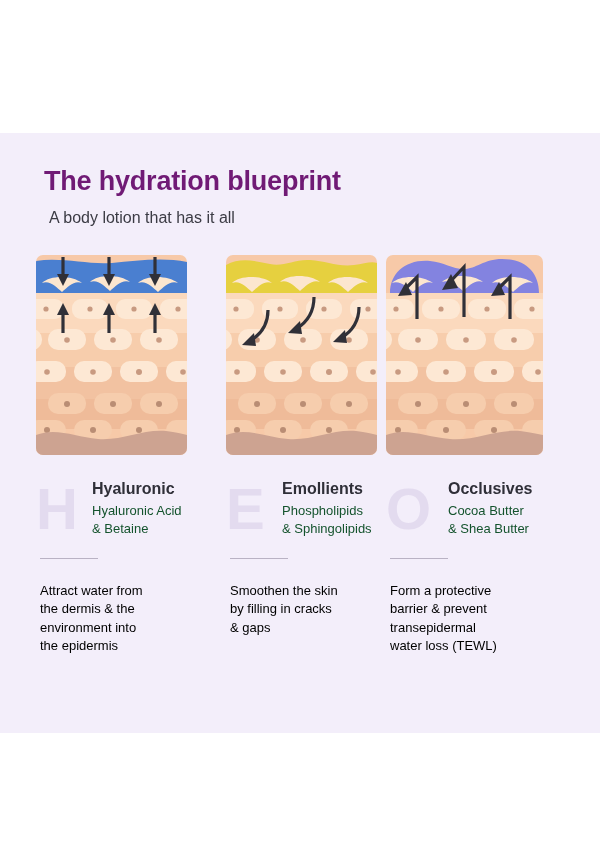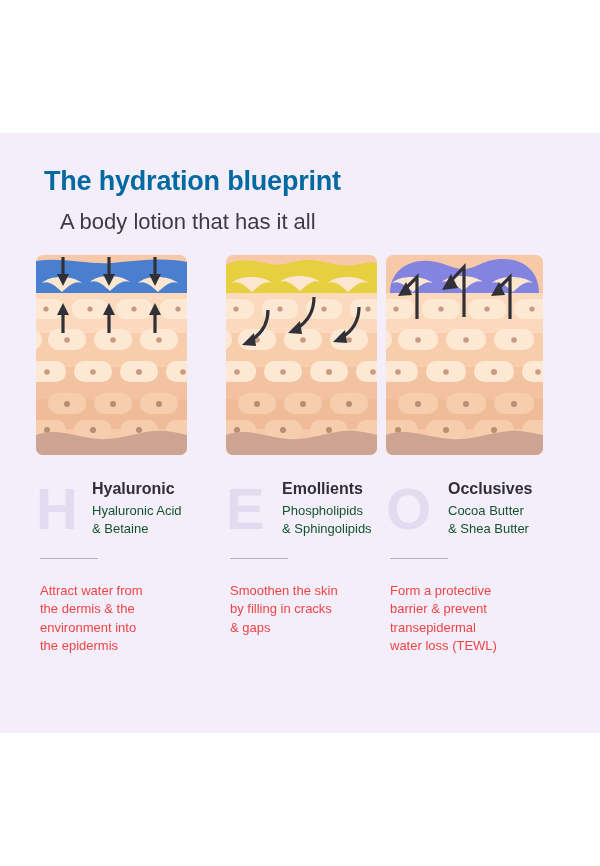--- a/index.html
+++ b/index.html
@@ -15,28 +15,28 @@
     position:absolute;
     left:0;top:133px;
     width:600px;height:600px;
     background:#f3eefa;
   }
   .title{
     position:absolute;
     left:44px;top:166px;
     font-size:27px;
     font-weight:bold;
-    color:#0369a1;
+    color:#701a75;
     letter-spacing:-0.2px;
     white-space:nowrap;
   }
   .subtitle{
     position:absolute;
-    left:60px;top:209px;
-    font-size:22px;
+    left:49px;top:209px;
+    font-size:16px;
     color:#3b3b44;
     white-space:nowrap;
   }
   .col{
     position:absolute;
     top:255px;
     width:175px;
   }
   .col-0{left:36px;}
   .col-1{left:226px;}
@@ -80,21 +80,21 @@
   .divider{
     position:absolute;
     left:4px;top:303px;
     width:58px;height:1px;
     background:#b9b2c4;
   }
   .desc{
     position:absolute;
     left:4px;top:327px;
     font-size:13px;
-    color:#ef4444;
+    color:#000000;
     line-height:1.42;
     white-space:pre-line;
   }
 </style>
 </head>
 <body>
 
 <div id="canvas">
 
   <div class="panel"></div>

